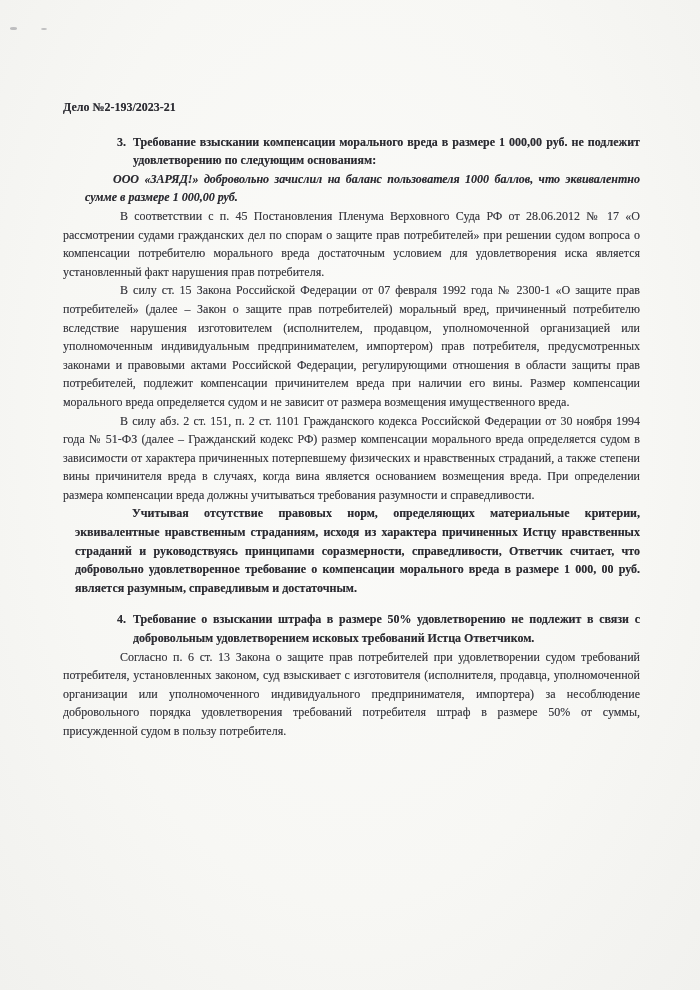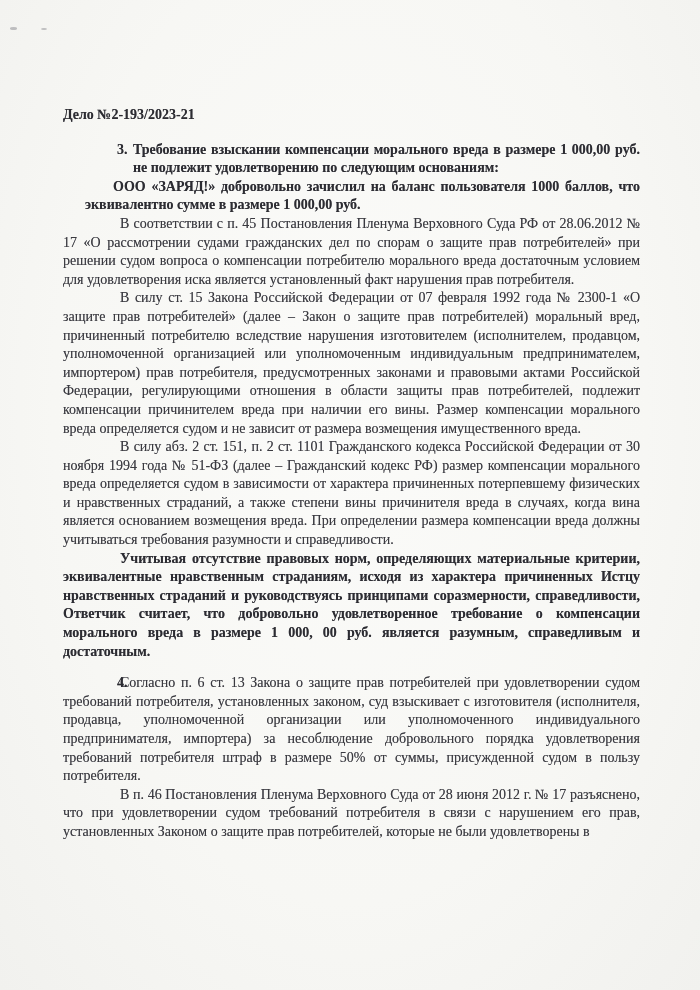--- a/index.html
+++ b/index.html
@@ -15,23 +15,23 @@
   }
   .scan-page {
     position: relative;
     width: 700px;
     height: 990px;
     background: radial-gradient(ellipse at 50% 42%, #fbfbf9 0%, #f7f7f4 60%, #f1f1ee 100%);
   }
   .content {
     position: absolute;
     left: 63px;
-    top: 106px;
+    top: 98px;
     width: 577px;
-    font-size: 14px;
+    font-size: 12px;
     line-height: 18.6px;
     color: #3a3a40;
     text-align: justify;
     text-shadow: 0 0 0.5px rgba(70,70,78,0.55);
   }
   .case-number {
     font-weight: bold;
     color: #2c2c32;
     margin: 0 0 16px 0;
     text-align: left;
@@ -49,28 +49,30 @@
     top: 0;
   }
   .item4 {
     margin-top: 13px;
   }
   .statement {
     font-weight: bold;
     color: #2c2c32;
     margin: 0 0 0 22px;
     text-indent: 28px;
+    font-style: italic;
   }
   .para {
     margin: 0;
     text-indent: 57px;
   }
   .conclusion {
     font-weight: bold;
     color: #2c2c32;
+    margin-left: 12px;
   }
   .speck {
     position: absolute;
     background: rgba(125,125,130,0.45);
     border-radius: 50%;
     filter: blur(0.7px);
   }
   .speck-1 { left: 10px; top: 27px; width: 7px; height: 2.5px; }
   .speck-2 { left: 41px; top: 28px; width: 6px; height: 2px; }
 </style>
@@ -97,20 +99,20 @@
 
     <p class="para">В силу ст. 15 Закона Российской Федерации от 07 февраля 1992 года № 2300-1 «О защите прав потребителей» (далее – Закон о защите прав потребителей) моральный вред, причиненный потребителю вследствие нарушения изготовителем (исполнителем, продавцом, уполномоченной организацией или уполномоченным индивидуальным предпринимателем, импортером) прав потребителя, предусмотренных законами и правовыми актами Российской Федерации, регулирующими отношения в области защиты прав потребителей, подлежит компенсации причинителем вреда при наличии его вины. Размер компенсации морального вреда определяется судом и не зависит от размера возмещения имущественного вреда.</p>
 
     <p class="para">В силу абз. 2 ст. 151, п. 2 ст. 1101 Гражданского кодекса Российской Федерации от 30 ноября 1994 года № 51-ФЗ (далее – Гражданский кодекс РФ) размер компенсации морального вреда определяется судом в зависимости от характера причиненных потерпевшему физических и нравственных страданий, а также степени вины причинителя вреда в случаях, когда вина является основанием возмещения вреда. При определении размера компенсации вреда должны учитываться требования разумности и справедливости.</p>
 
 
     <p class="para conclusion">Учитывая отсутствие правовых норм, определяющих материальные критерии, эквивалентные нравственным страданиям, исходя из характера причиненных Истцу нравственных страданий и руководствуясь принципами соразмерности, справедливости, Ответчик считает, что добровольно удовлетворенное требование о компенсации морального вреда в размере 1 000, 00 руб. является разумным, справедливым и достаточным.</p>
 
     <div class="list-item item4">
       <span class="num">4.</span>
+      <span>Требование о взыскании штрафа в размере 50% удовлетворению не подлежит в связи с добровольным удовлетворением исковых требований Истца Ответчиком.</span>
     </div>
 
     <p class="para">Согласно п. 6 ст. 13 Закона о защите прав потребителей при удовлетворении судом требований потребителя, установленных законом, суд взыскивает с изготовителя (исполнителя, продавца, уполномоченной организации или уполномоченного индивидуального предпринимателя, импортера) за несоблюдение добровольного порядка удовлетворения требований потребителя штраф в размере 50% от суммы, присужденной судом в пользу потребителя.</p>
 
-    <p class="para">В п. 46 Постановления Пленума Верховного Суда от 28 июня 2012 г. № 17 разъяснено, что при удовлетворении судом требований потребителя в связи с нарушением его прав, установленных Законом о защите прав потребителей, которые не были удовлетворены в</p>
 
   </div>
 </div>
 
 </body></html>

